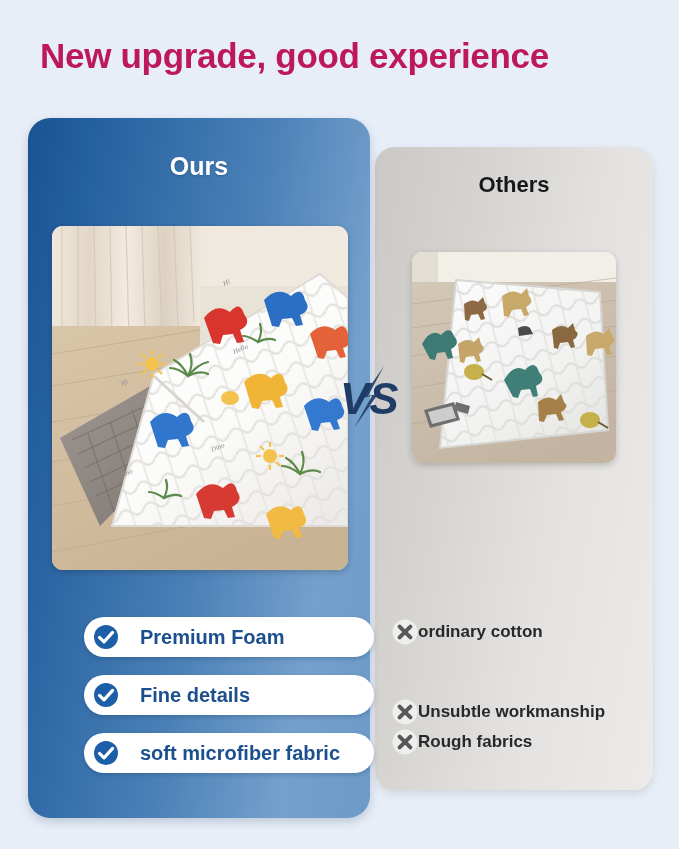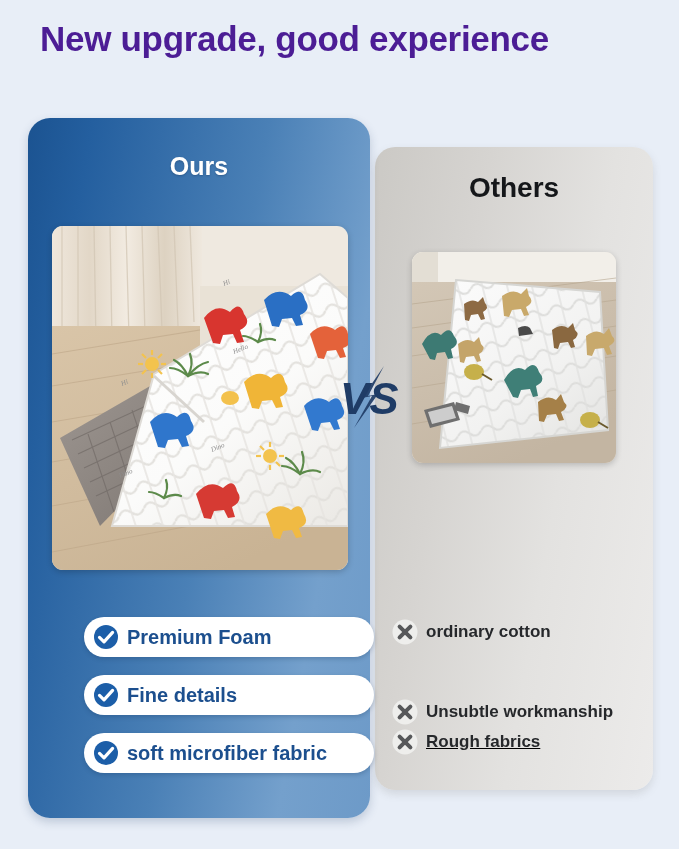--- a/index.html
+++ b/index.html
@@ -7,25 +7,25 @@
   body {
     background:#e8eef7;
     font-family:"Liberation Sans", sans-serif;
     position:relative;
     overflow:hidden;
   }
 
   
   .page-title {
     position:absolute;
-    left:40px; top:17px;
+    left:40px; top:34px;
     width:610px;
     font-size:35px;
     font-weight:bold;
-    color:#4c1d95;
+    color:#be185d;
     letter-spacing:-0.3px;
     line-height:44px;
     white-space:nowrap;
   }
 
   
   .panel-ours {
     position:absolute;
     left:28px; top:118px;
     width:342px; height:700px;
@@ -51,21 +51,21 @@
     font-weight:bold;
   }
   .heading-ours {
     top:34px;
     font-size:25px;
     color:#ffffff;
     text-shadow:0 1px 2px rgba(20,45,80,0.35);
   }
   .heading-others {
     top:25px;
-    font-size:28px;
+    font-size:22px;
     color:#15171a;
   }
 
   
   .photo {
     position:absolute;
     border-radius:11px;
     overflow:hidden;
     box-shadow:0 2px 6px rgba(0,0,0,0.20);
   }
@@ -92,42 +92,41 @@
     border-radius:20px;
     box-shadow:0 2px 4px rgba(20,50,90,0.25);
     display:flex;
     align-items:center;
     padding-left:9px;
   }
   .pill-1 { top:499px; }
   .pill-2 { top:557px; }
   .pill-3 { top:615px; }
   .pill-label {
-    margin-left:8px;
+    margin-left:21px;
     font-size:20px;
     font-weight:bold;
     color:#1c4f8e;
     white-space:nowrap;
   }
   .check-icon { width:26px; height:26px; flex:0 0 26px; }
   .check-icon svg { display:block; width:100%; height:100%; }
 
   
   .con-row {
     position:absolute;
     left:17px;
     width:258px; height:30px;
     display:flex;
     align-items:center;
   }
   .con-1 { top:470px; }
   .con-2 { top:550px; }
-  .con-3 { top:580px;text-decoration:underline; }
+  .con-3 { top:580px; }
   .con-label {
-    margin-left:8px;
     font-size:17px;
     font-weight:bold;
     color:#26282b;
     white-space:nowrap;
   }
   .x-icon { width:26px; height:26px; flex:0 0 26px; }
   .x-icon svg { display:block; width:100%; height:100%; }
 </style>
 </head>
 <body>

